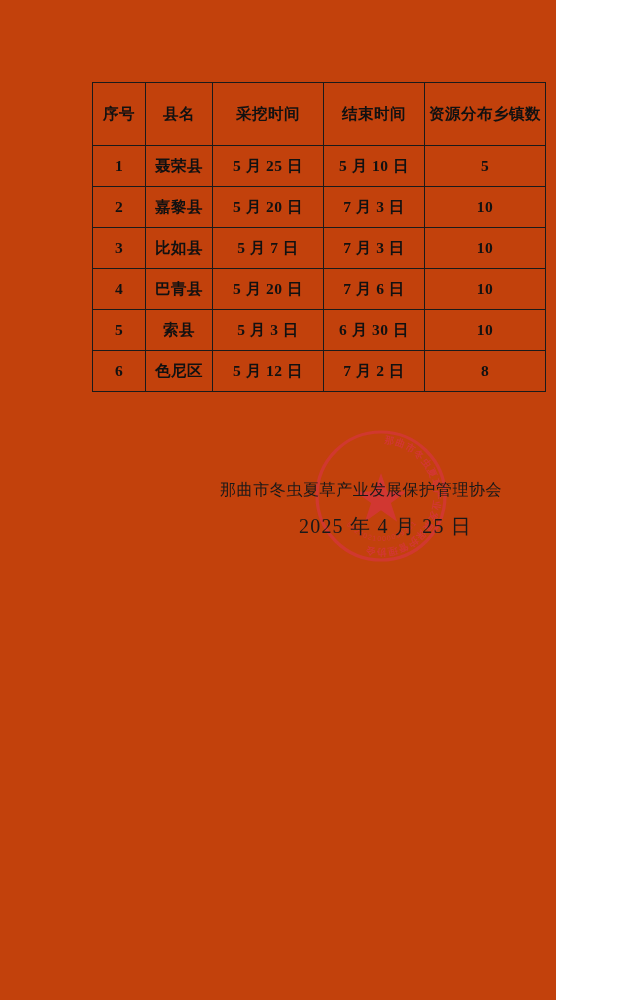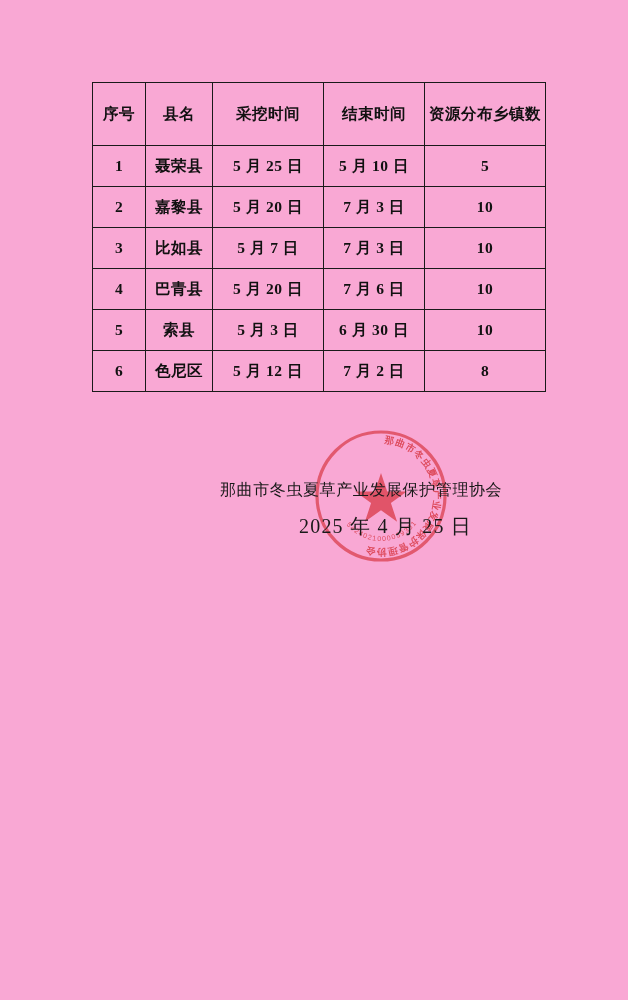--- a/index.html
+++ b/index.html
@@ -10,23 +10,23 @@
     width: 640px;
     height: 1000px;
     background: #ffffff;
     font-family: "Liberation Serif", "DejaVu Serif", serif;
     color: #161616;
     position: relative;
     overflow: hidden;
   }
   .page {
     position: relative;
-    width: 628px;
+    width: 556px;
     height: 1000px;
-    background: #f9a8d4;
+    background: #c2410c;
   }
   
   .table-wrap {
     position: absolute;
     left: 92px;
     top: 82px;
     width: 448px;
   }
   table.doc-table {
     border-collapse: collapse;

